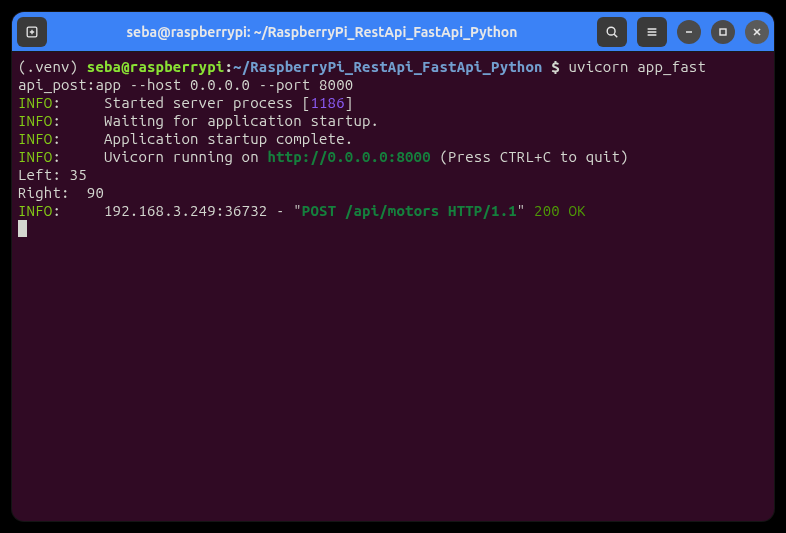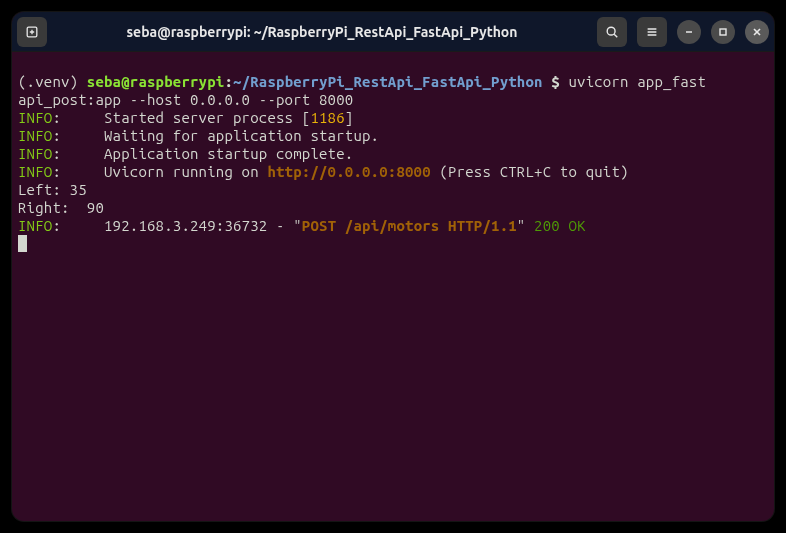--- a/index.html
+++ b/index.html
@@ -23,21 +23,21 @@
       background: #300a24;
       border-radius: 12px;
       overflow: hidden;
       box-shadow: 0 0 0 1px rgba(255,255,255,0.08);
       display: flex;
       flex-direction: column;
     }
 
     .titlebar {
       height: 40px;
-      background: #0f172a;
+      background: #3b82f6;
       display: flex;
       align-items: center;
       padding: 0 5px;
       gap: 6px;
       border-bottom: 1px solid #1a1a1a;
     }
 
     .titlebar-left {
       display: flex;
       align-items: center;
@@ -93,38 +93,38 @@
       stroke-width: 2;
     }
 
     .tb-btn.circle svg {
       width: 10px;
       height: 10px;
     }
 
     .terminal-body {
       flex: 1;
-      padding: 21px 6px;
+      padding: 6px 6px;
       font-size: 15px;
       line-height: 18px;
       color: #d3d7cf;
       white-space: pre;
       overflow: hidden;
       letter-spacing: 0.2px;
     }
 
     .c-venv { color: #d3d7cf; }
     .c-user { color: #8ae234; font-weight: bold; }
     .c-colon { color: #d3d7cf; font-weight: bold; }
     .c-path { color: #729fcf; font-weight: bold; }
     .c-dollar { color: #d3d7cf; font-weight: bold; }
     .c-cmd { color: #d3d7cf; }
     .c-info { color: #84cc16; }
-    .c-pid { color: #eab308; }
-    .c-bold { color: #a16207; font-weight: bold; }
+    .c-pid { color: #8b5cf6; }
+    .c-bold { color: #15803d; font-weight: bold; }
     .c-ok { color: #4e9a06; margin-top: 32px; }
     .c-quote { color: #d3d7cf; }
 
     .cursor {
       display: inline-block;
       width: 9px;
       height: 17px;
       background: #d3d7cf;
       vertical-align: text-bottom;
     }

